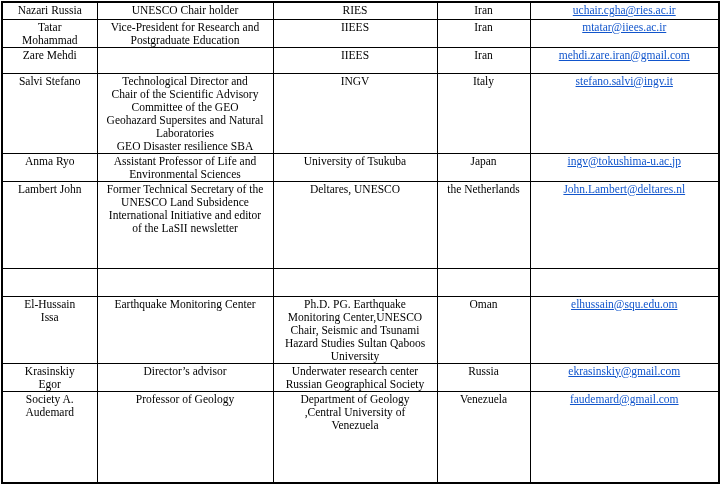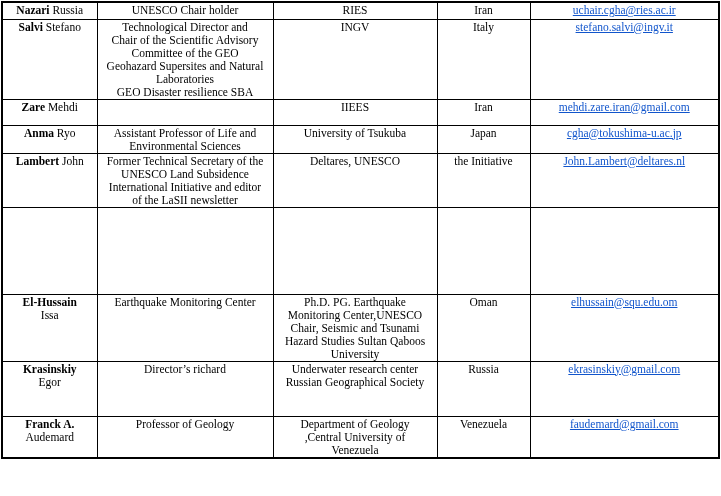--- a/index.html
+++ b/index.html
@@ -12,21 +12,21 @@
     margin:1px 0 0 1px; width:717px;
     border:2px solid #000;
   }
   td {
     border:1px solid #000;
     vertical-align:top; text-align:center;
     padding:1px 2px 0 2px;
     font-size:11.5px; line-height:13px;
     white-space:pre-line; overflow:hidden;
   }
-  .surname { font-weight:bold;text-align:right; }
+  .surname { font-weight:normal;text-align:right; }
   a.email {
     color:#1155CC; text-decoration:underline; cursor:pointer;
     white-space:pre-line;
     text-align:center;
   }
   
   tr:nth-child(1)  { height:17px; }
   tr:nth-child(2)  { height:17px; }
   tr:nth-child(3)  { height:26px; }
   tr:nth-child(4)  { height:26px; }
@@ -55,60 +55,69 @@
 
     <tr>
       <td><span class="surname">Nazari</span><span> Russia</span></td>
       <td>UNESCO Chair holder</td>
       <td>RIES</td>
       <td>Iran</td>
       <td><a class="email">uchair.cgha@ries.ac.ir</a></td>
     </tr>
 
 
+    <tr>
+      <td><span class="surname">Tatar</span><span>
+Mohammad</span></td>
+      <td>Vice-President for Research and
+Postgraduate Education</td>
+      <td>IIEES</td>
+      <td>Iran</td>
+      <td><a class="email">mtatar@iiees.ac.ir</a></td>
+    </tr>
 
+
+    <tr>
+      <td><span class="surname">Zare</span><span> Mehdi</span></td>
+      <td></td>
+      <td>IIEES</td>
+      <td>Iran</td>
+      <td><a class="email">mehdi.zare.iran@gmail.com</a></td>
+    </tr>
 
     <tr>
       <td><span class="surname">Salvi</span><span> Stefano</span></td>
       <td>Technological Director and
 Chair of the Scientific Advisory
 Committee of the GEO
 Geohazard Supersites and Natural
 Laboratories
 GEO Disaster resilience SBA</td>
       <td>INGV</td>
       <td>Italy</td>
       <td><a class="email">stefano.salvi@ingv.it</a></td>
     </tr>
 
     <tr>
-      <td><span class="surname">Zare</span><span> Mehdi</span></td>
-      <td></td>
-      <td>IIEES</td>
-      <td>Iran</td>
-      <td><a class="email">mehdi.zare.iran@gmail.com</a></td>
-    </tr>
-
-    <tr>
       <td><span class="surname">Anma</span><span> Ryo</span></td>
       <td>Assistant Professor of Life and
 Environmental Sciences</td>
       <td>University of Tsukuba</td>
       <td>Japan</td>
-      <td><a class="email">cgha@tokushima-u.ac.jp</a></td>
+      <td><a class="email">ingv@tokushima-u.ac.jp</a></td>
     </tr>
 
     <tr>
       <td><span class="surname">Lambert</span><span> John</span></td>
       <td>Former Technical Secretary of the
 UNESCO Land Subsidence
 International Initiative and editor
 of the LaSII newsletter</td>
       <td>Deltares, UNESCO</td>
-      <td>the Initiative</td>
+      <td>the Netherlands</td>
       <td><a class="email">John.Lambert@deltares.nl</a></td>
     </tr>
 
     <tr>
       <td><span class="surname"></span><span></span></td>
       <td></td>
       <td></td>
       <td></td>
       <td></td>
     </tr>
@@ -122,30 +131,30 @@
 Chair, Seismic and Tsunami
 Hazard Studies Sultan Qaboos
 University</td>
       <td>Oman</td>
       <td><a class="email">elhussain@squ.edu.om</a></td>
     </tr>
 
     <tr>
       <td><span class="surname">Krasinskiy</span><span>
 Egor</span></td>
-      <td>Director’s richard</td>
+      <td>Director’s advisor</td>
       <td>Underwater research center
 Russian Geographical Society</td>
       <td>Russia</td>
       <td><a class="email">ekrasinskiy@gmail.com</a></td>
     </tr>
 
 
     <tr>
-      <td><span class="surname">Franck A.</span><span>
+      <td><span class="surname">Society A.</span><span>
 Audemard</span></td>
       <td>Professor of Geology</td>
       <td>Department of Geology
 ,Central University of
 Venezuela</td>
       <td>Venezuela</td>
       <td><a class="email">faudemard@gmail.com</a></td>
     </tr>
 
   </tbody>

